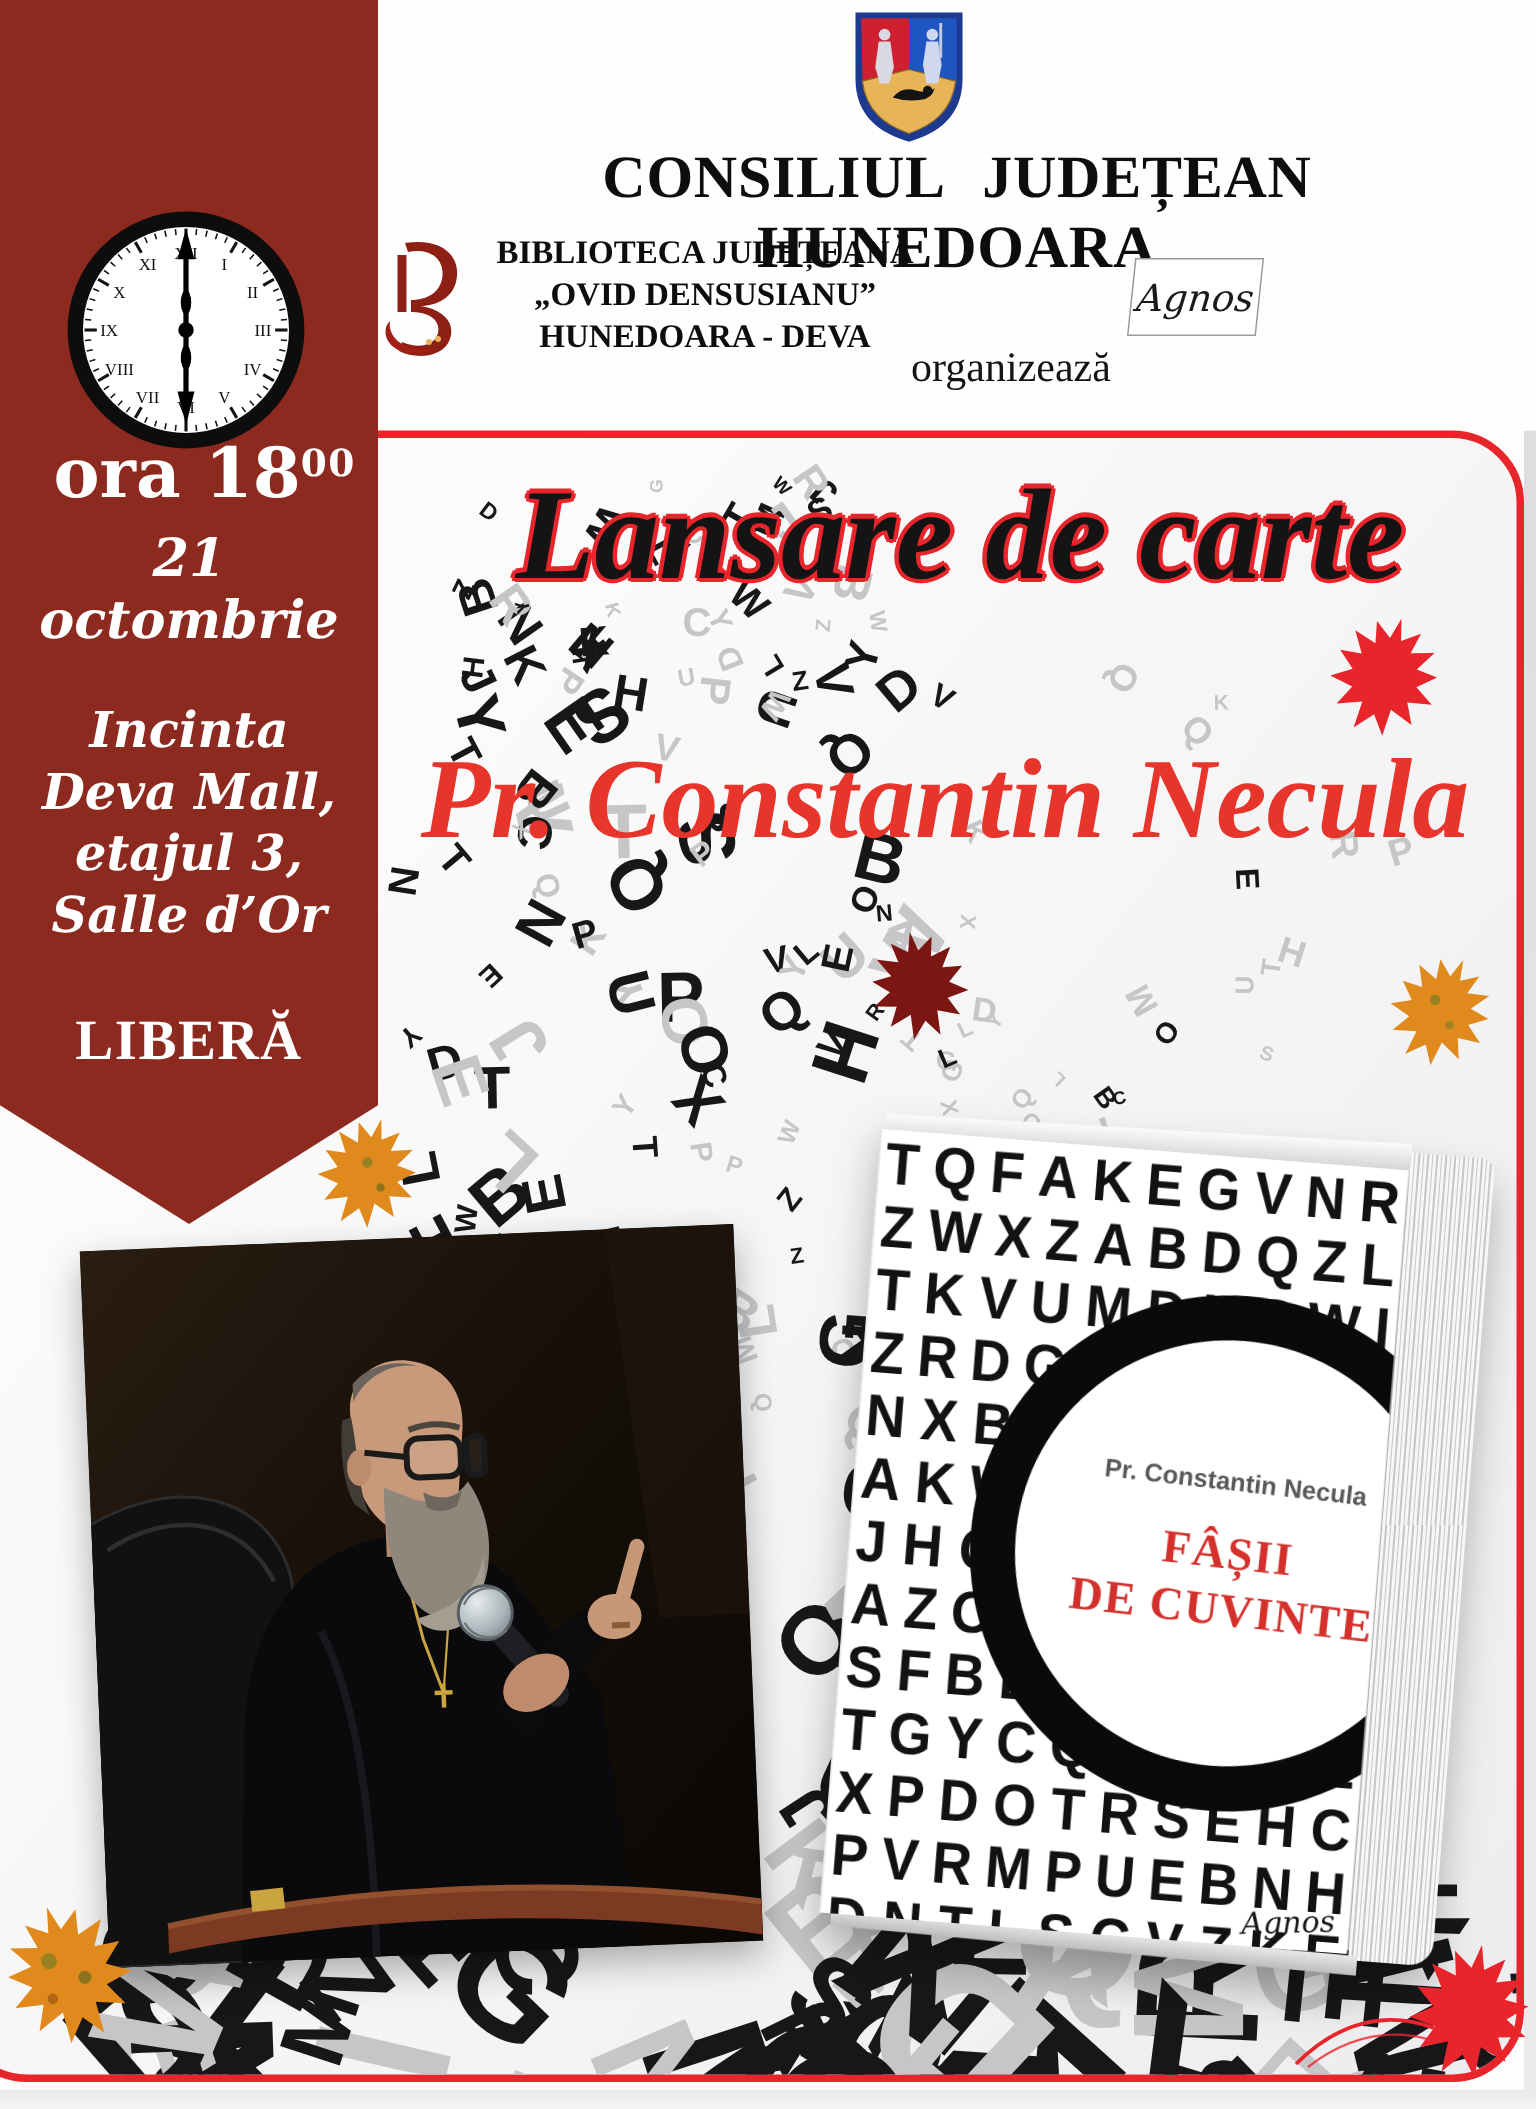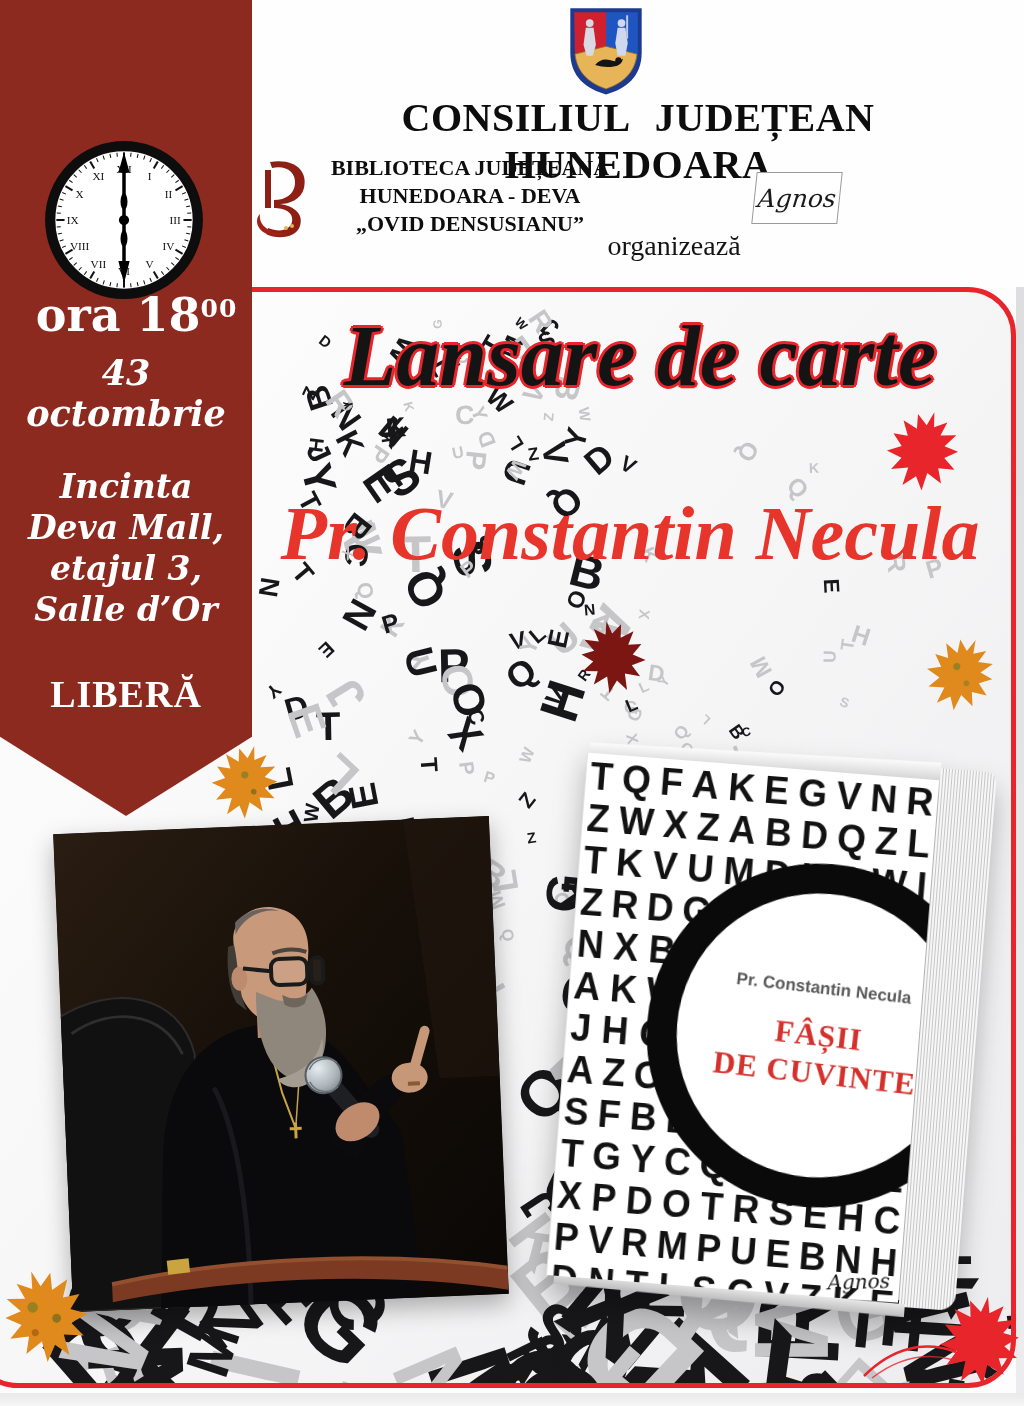--- a/index.html
+++ b/index.html
@@ -125,22 +125,22 @@
 
     <svg class="lib-logo" viewBox="0 0 58 84">
       <path d="M14,6 C40,2 52,16 48,32 C45,44 33,48 24,48 C38,50 48,58 44,70 C40,82 22,84 10,78 L12,72 C24,77 34,74 36,66 C38,56 28,52 18,52 L18,44 C30,44 38,38 39,28 C40,16 30,9 16,12 Z" fill="#8d1f15"></path>
       <path d="M4,58 C2,70 16,80 34,76 C20,84 2,78 1,66 C1,62 2,60 4,58 Z" fill="#a32017"></path>
       <rect x="9" y="14" width="6" height="38" fill="#8d1f15"></rect>
       <circle cx="30" cy="72" r="2" fill="#e7b457"></circle>
         <circle cx="36" cy="70" r="2" fill="#e7b457"></circle>
     </svg>
     <div class="lib-text">
       <div>BIBLIOTECA JUDEȚEANĂ</div>
+      <div>„OVID DENSUSIANU”</div>
       <div>HUNEDOARA - DEVA</div>
-      <div>„OVID DENSUSIANU”</div>
     </div>
 
     <div class="agnos-box">
       <span>Agnos</span>
     </div>
 
     <div class="organizeaza">organizează</div>
   </div>
 
   <div class="card">
@@ -715,21 +715,21 @@
           <text x="36.69872981077807" y="58.99999999999999" text-anchor="middle" font-size="11" font-family="Liberation Serif, serif" fill="#111">X</text>
           <text x="54.99999999999998" y="40.69872981077808" text-anchor="middle" font-size="11" font-family="Liberation Serif, serif" fill="#111">XI</text>
         </g>
       <path d="M78.3,82 L78.3,34 L74.5,34 L80,14 L85.5,34 L81.7,34 L81.7,82 Z" fill="#000"></path>
       <ellipse cx="80" cy="62" rx="3.4" ry="8" fill="#000"></ellipse>
       <path d="M78.3,78 L78.3,120 L74.5,120 L80,142 L85.5,120 L81.7,120 L81.7,78 Z" fill="#000"></path>
       <ellipse cx="80" cy="98" rx="3.4" ry="8" fill="#000"></ellipse>
       <circle cx="80" cy="80" r="5" fill="#000"></circle>
     </svg>
     <div class="rb-time"><span>ora 18</span><sup>00</sup></div>
-    <div class="rb-date1">43 octombrie</div>
+    <div class="rb-date1">21 octombrie</div>
     <div class="rb-venue">
       <div>Incinta</div>
       <div>Deva Mall,</div>
       <div>etajul 3,</div>
       <div>Salle d’Or</div>
     </div>
     <div class="rb-entry">
       <div>LIBERĂ</div>
     </div>
   </div>

